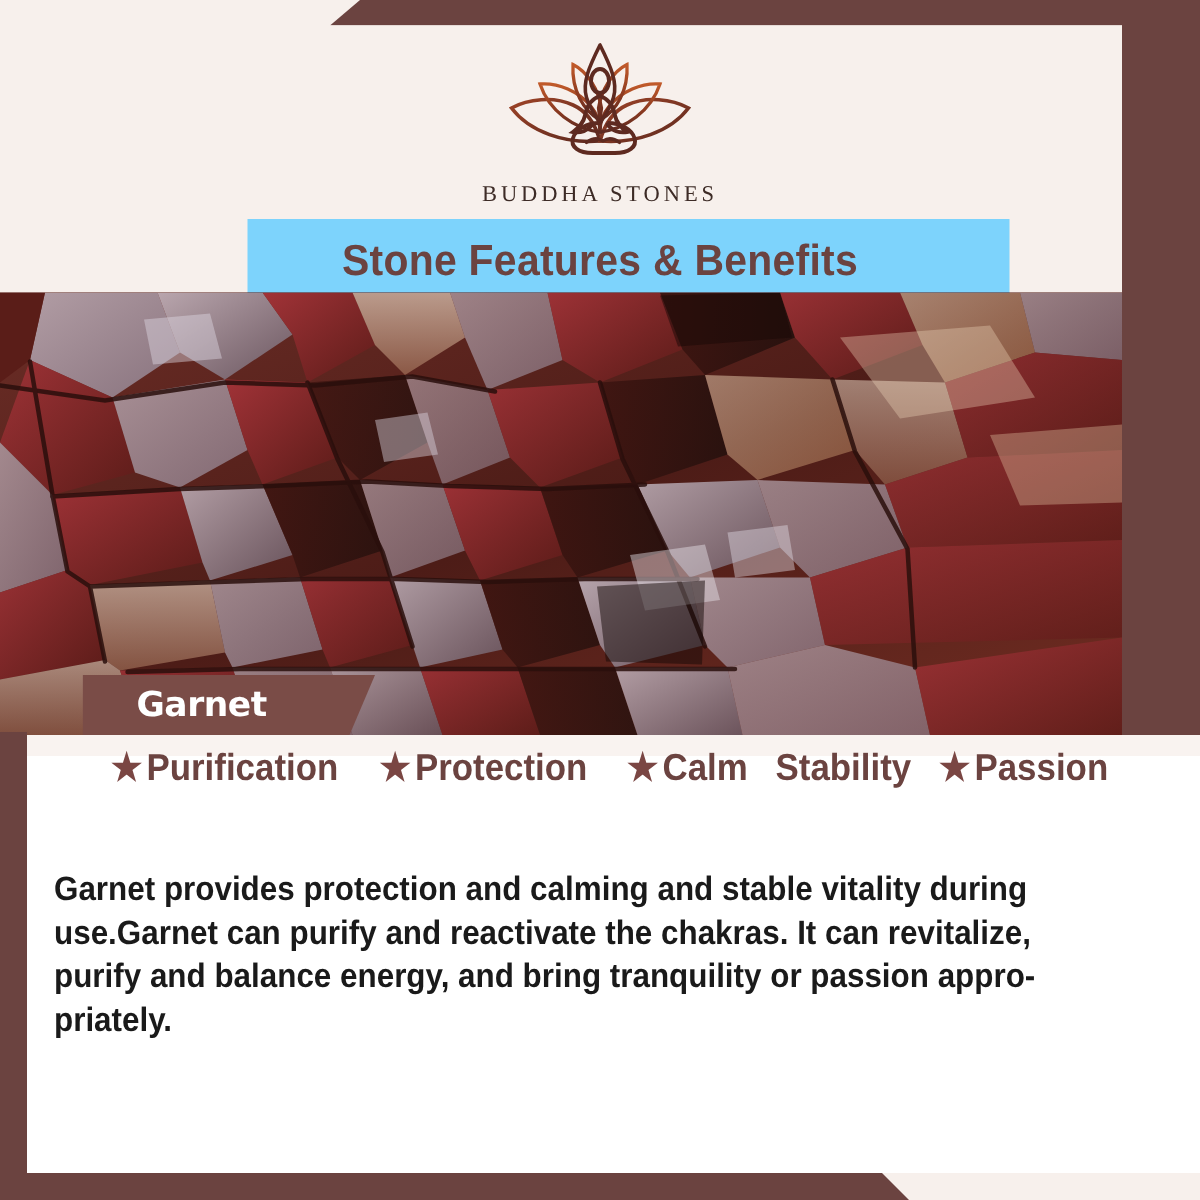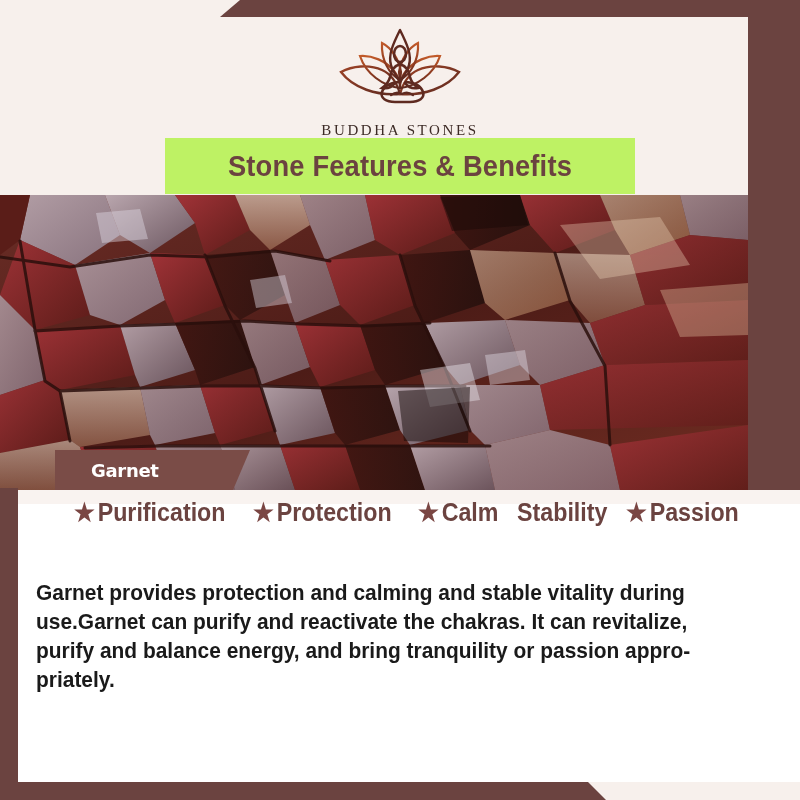--- a/index.html
+++ b/index.html
@@ -46,22 +46,22 @@
   .logo-mark{width:150px;height:88px;display:block;}
   .logo-word{
     margin-top:12px;
     font-family:"Liberation Serif", serif;
     font-size:15px;letter-spacing:2.6px;
     color:#3d2b26;font-weight:400;
     text-align:center;
   }
 
   .title-band{
-    position:absolute;left:165px;top:138px;width:470px;height:56px;
-    background:#bef264;
+    position:absolute;left:165px;top:146px;width:508px;height:56px;
+    background:#7dd3fc;
   }
   .title-text{
     position:absolute;left:0;top:0;width:470px;height:56px;
     display:flex;align-items:center;justify-content:center;
     font-family:"Liberation Sans Narrow","Liberation Sans",sans-serif;
     font-weight:bold;font-size:29px;color:#6b4340;
     letter-spacing:0.2px;
     transform:scaleX(0.94);transform-origin:center;
     white-space:nowrap;
   }
@@ -76,21 +76,21 @@
   .stone-label{
     position:absolute;left:55px;top:450px;width:195px;height:40px;
     background:#7a4c47;
     clip-path:polygon(0 0, 100% 0, 178px 100%, 0 100%);
     z-index:4;
   }
   .stone-label-text{
     position:absolute;left:37px;top:450px;height:40px;
     display:flex;align-items:center;
     font-family:"DejaVu Sans", sans-serif;
-    font-weight:bold;font-size:18px;color:#ffffff;
+    font-weight:bold;font-size:23px;color:#ffffff;
     letter-spacing:-0.3px;
     padding-left:54px;
     z-index:5;
   }
 
   
   .content{
     position:absolute;left:18px;top:490px;width:782px;height:292px;
     background:#ffffff;
   }

